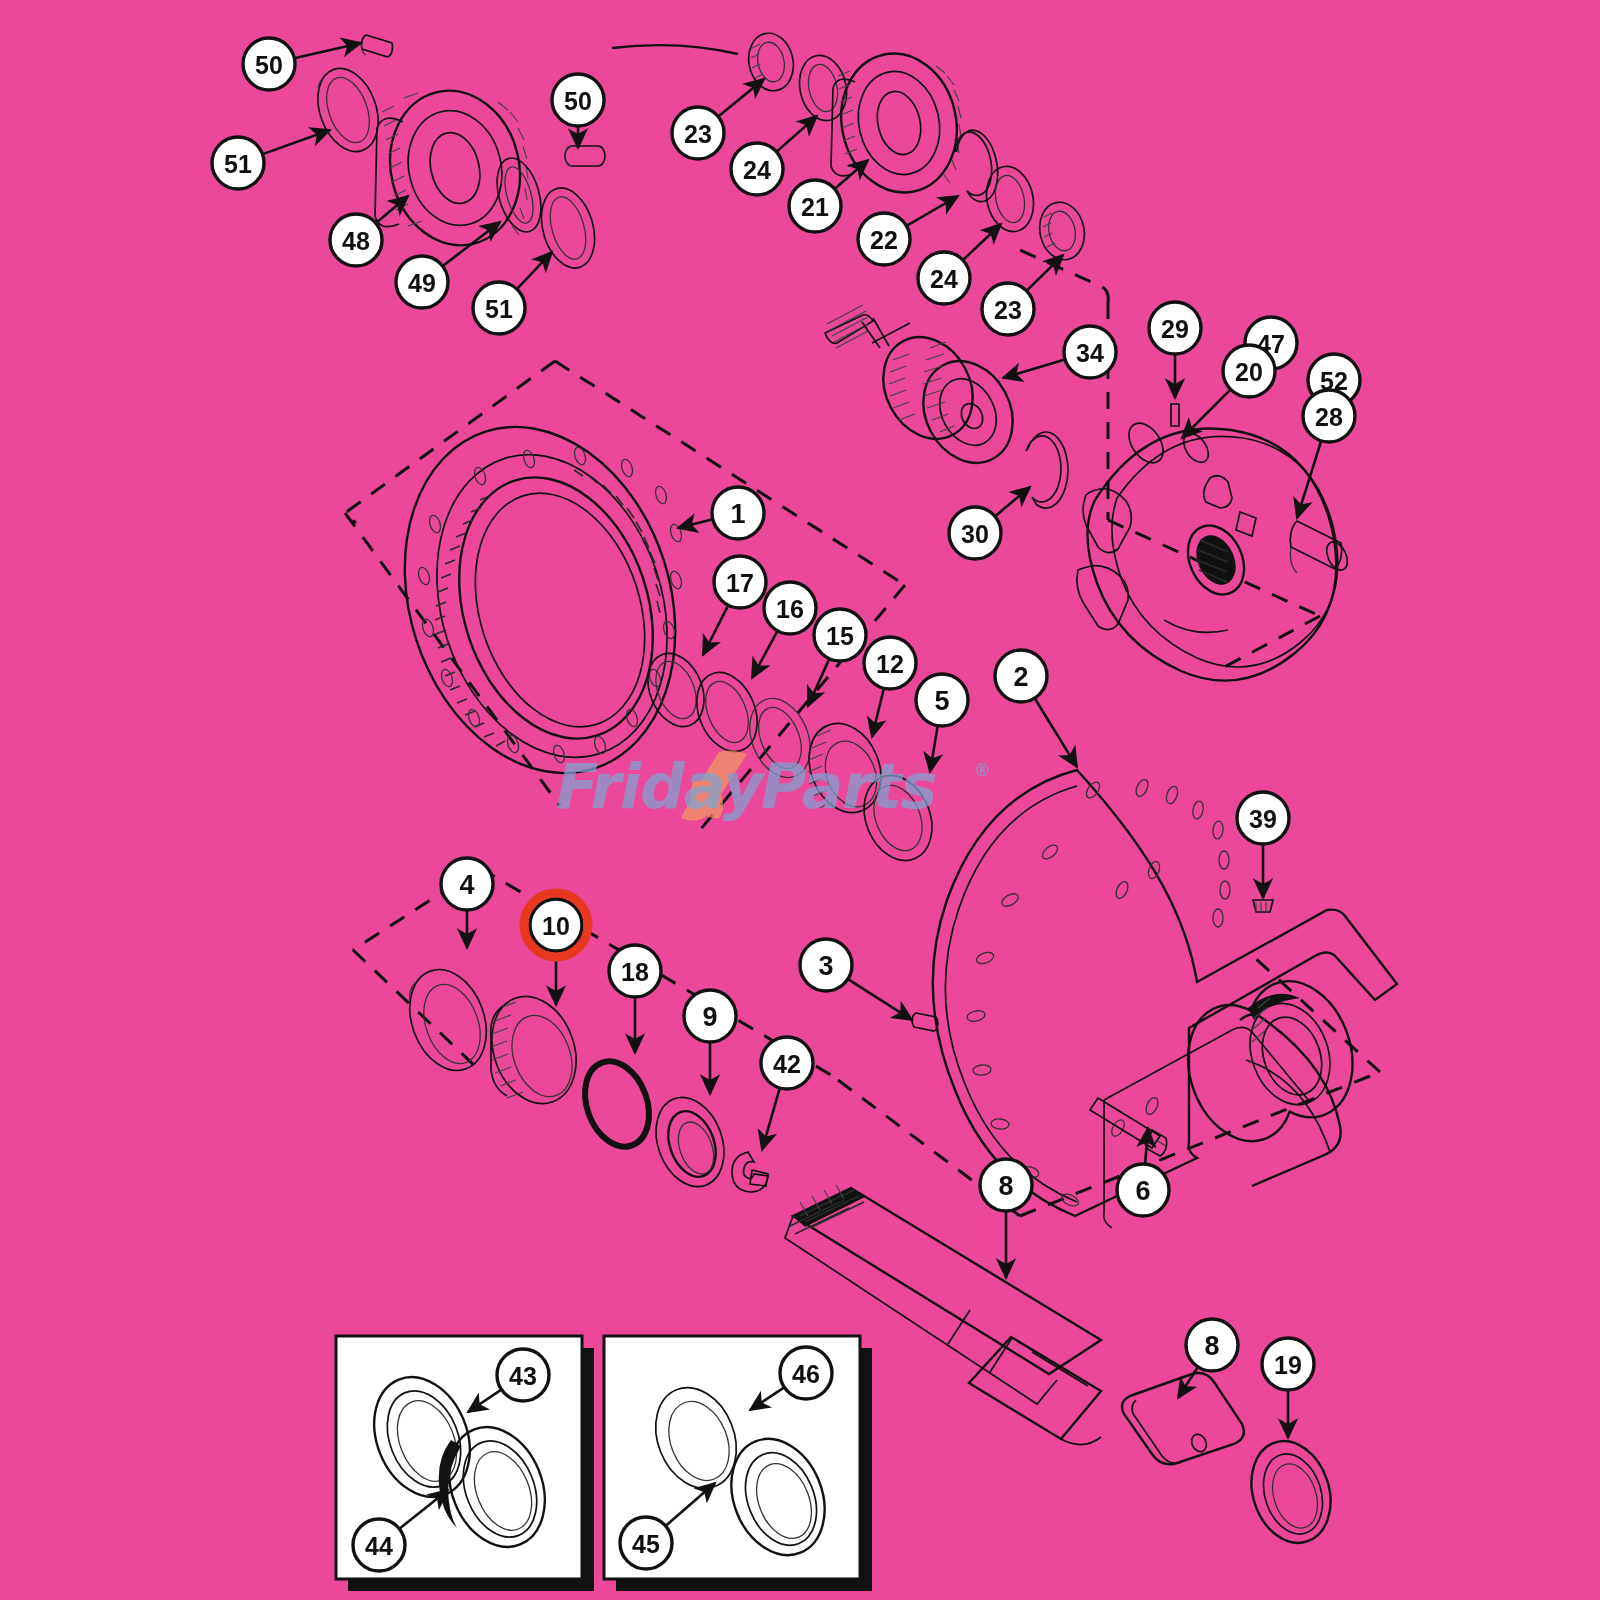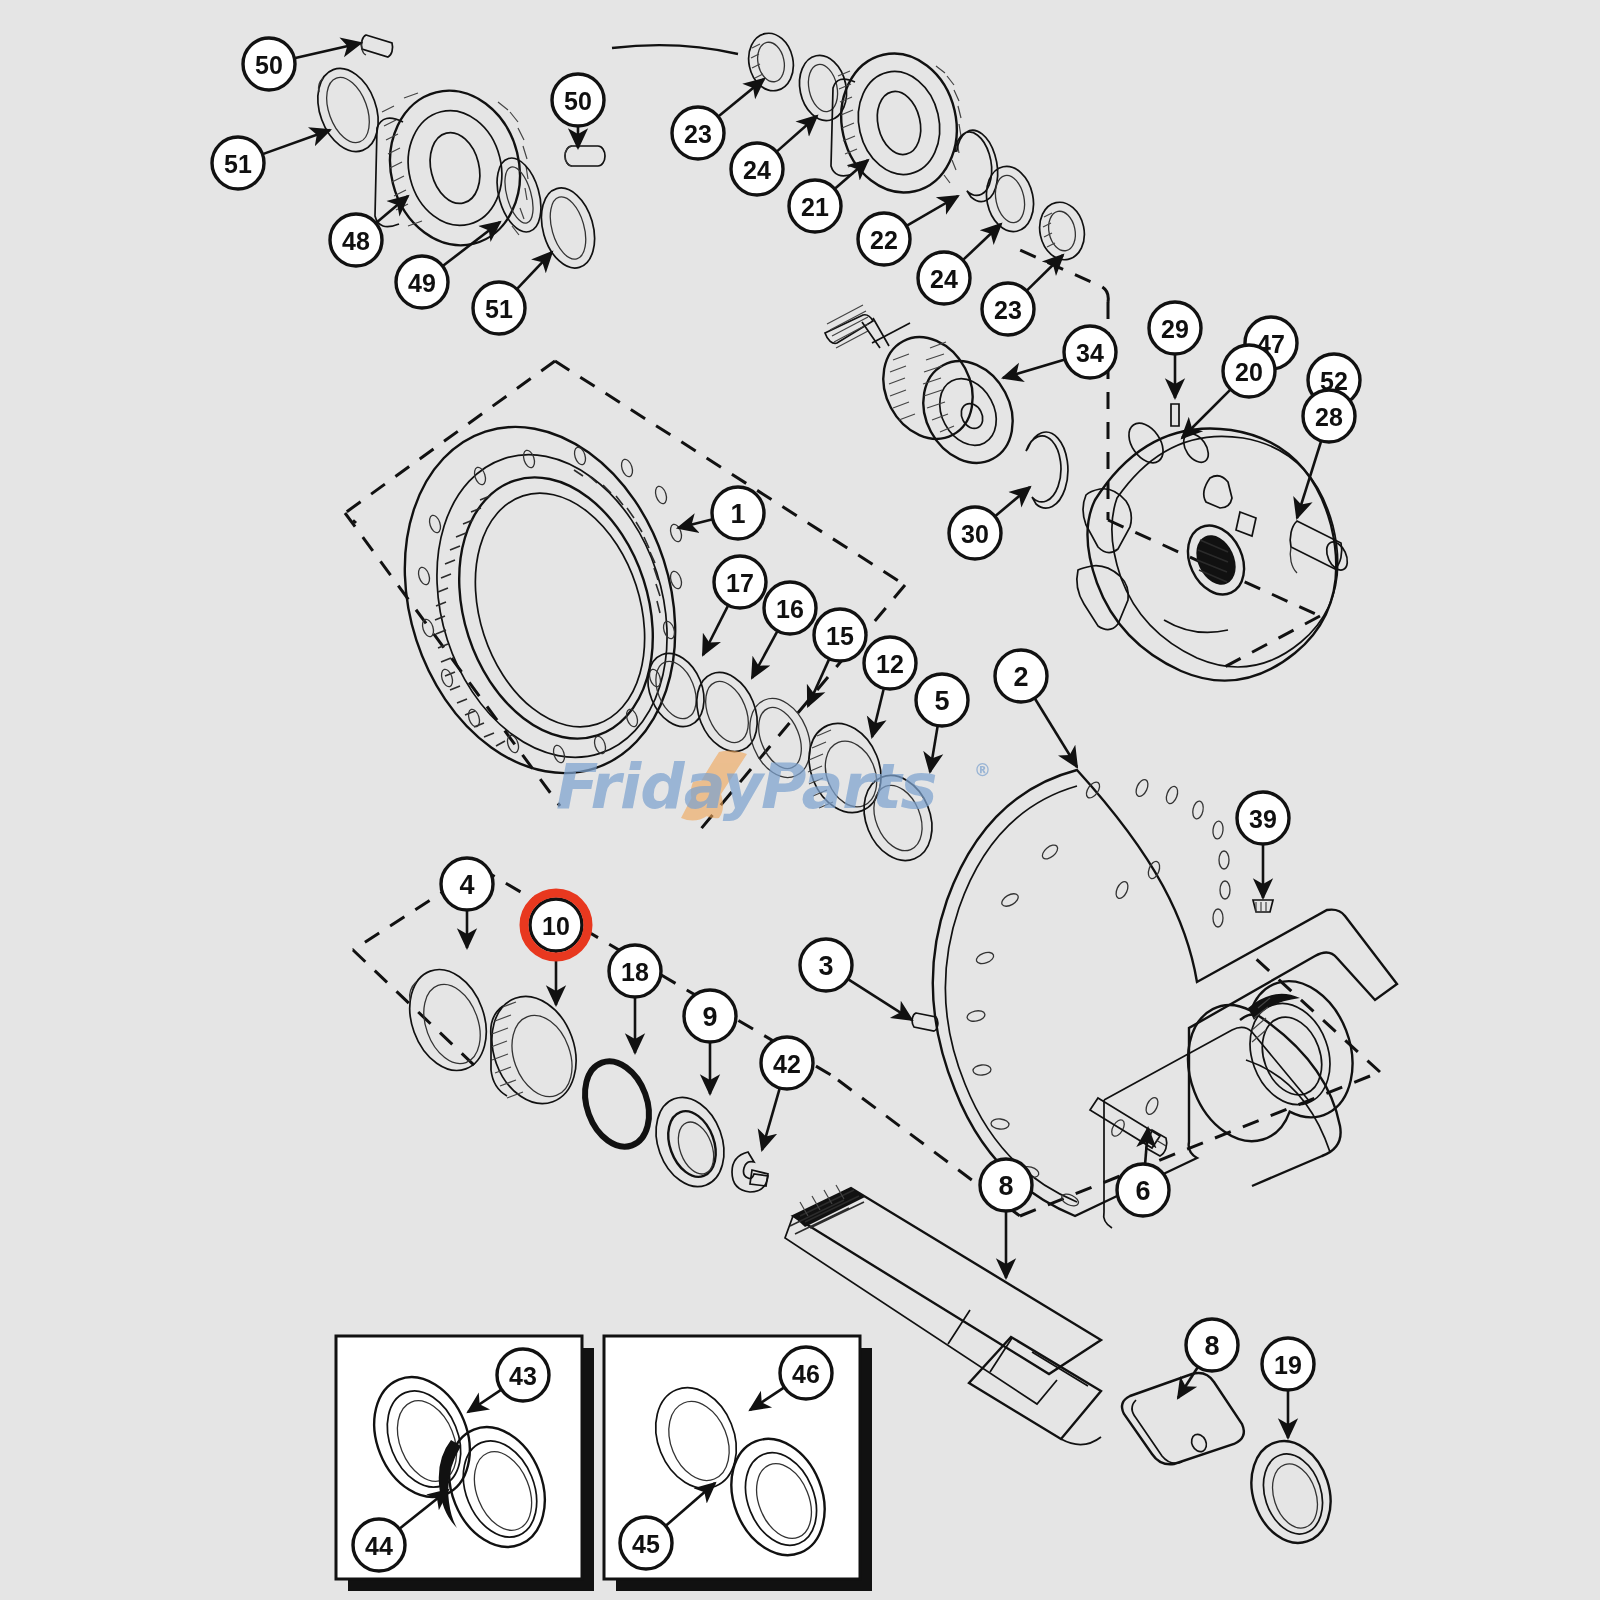--- a/index.html
+++ b/index.html
@@ -5,21 +5,21 @@
 <style>
   html, body {
     margin: 0;
     padding: 0;
     background: #ffffff;
   }
   #page {
     position: relative;
     width: 1600px;
     height: 1600px;
-    background: #e5e5e5;
+    background: #ec4899;
     font-family: "Liberation Sans", sans-serif;
     overflow: hidden;
   }
   #artboard {
     position: absolute;
     inset: 0;
     width: 1600px;
     height: 1600px;
   }
   .callout-text {

